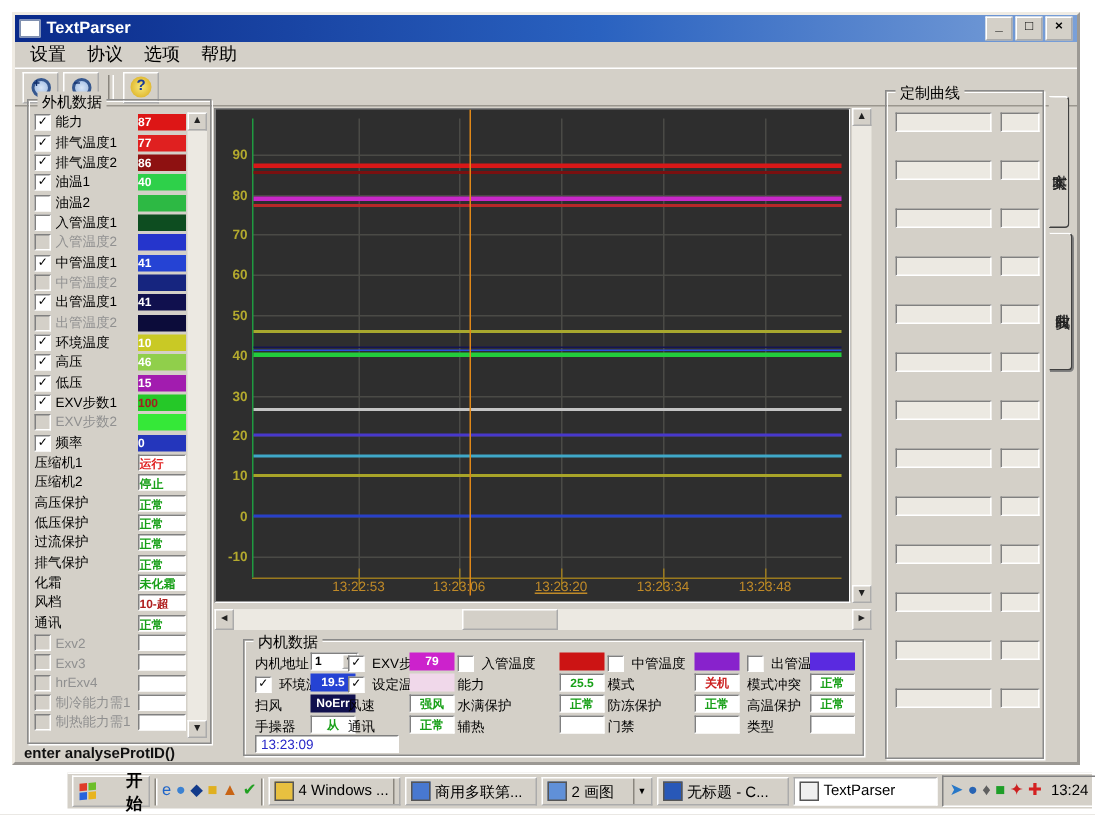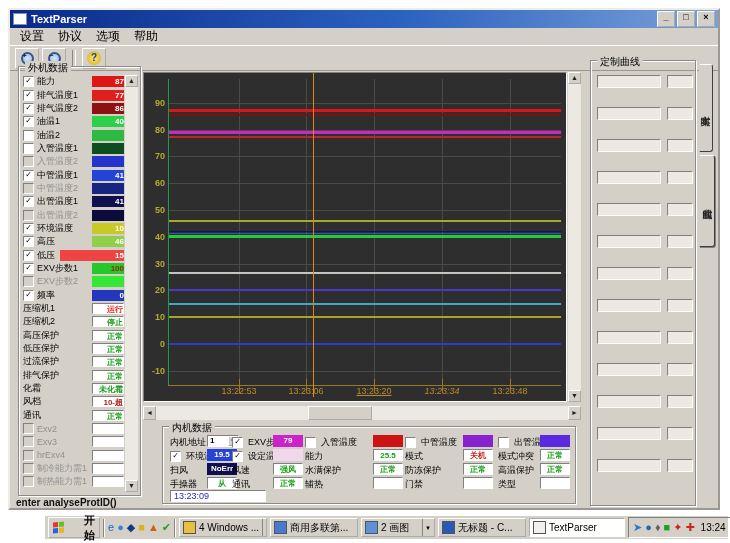--- a/index.html
+++ b/index.html
@@ -23,21 +23,21 @@
   .groupbox{position:absolute;border:1px solid #8a8a8a;box-shadow:inset 1px 1px 0 #fff,1px 1px 0 #fff;box-sizing:border-box}
   .legend{position:absolute;top:-6px;left:6px;background:#d4d0c8;padding:0 3px;font-size:10px;white-space:nowrap}
   
   .outdoor{left:8px;top:56px;width:123px;height:430px}
   .out-rows{position:absolute;left:4px;top:8px;right:16px;bottom:2px}
   .out-row{height:13.35px;display:flex;align-items:center}
   .cb{width:9px;height:9px;background:#fff;border:1px solid;border-color:#808080 #fff #fff #808080;font-size:8px;line-height:8px;text-align:center;color:#000;margin-right:3px;flex:none;box-sizing:content-box}
   .cbdis{background:#d4d0c8;color:#8a8a8a}
   .out-label{font-size:9px;white-space:nowrap;overflow:hidden}
   .dis{color:#909090}
-  .badge{margin-left:auto;width:32px;height:11px;font-size:8px;font-weight:bold;text-align:right;line-height:11px;flex:none;overflow:hidden}
+  .badge{margin-left:auto;width:32px;height:11px;font-size:8px;font-weight:bold;text-align:left;line-height:11px;flex:none;overflow:hidden}
   .fieldb{background:#fff;border:1px solid;border-color:#808080 #fff #fff #808080;box-sizing:border-box}
   .vsb{position:absolute;width:13px;display:flex;flex-direction:column;background:#ece9e2}
   .out-sb{right:2px;top:8px;bottom:3px}
   .sb-btn{height:12px;background:#d4d0c8;border:1px outset #fff;font-size:7px;text-align:center;line-height:10px;color:#222;flex:none;box-sizing:border-box}
   .sb-track{flex:1}
   
   .chart-plot{position:absolute;left:133px;top:62px;width:424px;height:330px;background:#2e2e2e;border:1px solid;border-color:#808080 #fff #fff #808080;box-sizing:border-box;overflow:hidden}
   .hgrid{position:absolute;left:24px;right:5px;height:1px;background:#4a4a46}
   .vgrid{position:absolute;top:6px;height:306px;width:1px;background:#4a4a46}
   .ylab{position:absolute;left:1px;width:20px;text-align:right;font-size:9px;font-weight:bold;color:#b4aa2e}
@@ -188,21 +188,21 @@
             <div class="badge" style="background: rgb(201, 201, 37); color: rgb(255, 255, 255);">10</div>
           </div>
           <div class="out-row">
             <div class="cb">✓</div>
             <div class="out-label">高压</div>
             <div class="badge" style="background: rgb(144, 207, 75); color: rgb(255, 255, 255);">46</div>
           </div>
           <div class="out-row">
             <div class="cb">✓</div>
             <div class="out-label">低压</div>
-            <div class="badge" style="background: #ef4444; color: rgb(255, 255, 255); padding-left: 32px;">15</div>
+            <div class="badge" style="background: #a21caf; color: rgb(255, 255, 255);">15</div>
           </div>
           <div class="out-row">
             <div class="cb">✓</div>
             <div class="out-label">EXV步数1</div>
             <div class="badge" style="background: rgb(37, 200, 40); color: rgb(160, 32, 32);">100</div>
           </div>
           <div class="out-row">
             <div class="cb cbdis"></div>
             <div class="out-label dis">EXV步数2</div>
             <div class="badge" style="background: rgb(53, 232, 56); color: rgb(255, 255, 255);"></div>
@@ -308,21 +308,21 @@
         <div class="xtick" style="left: 95px;"></div>
         <div class="xlab" style="left: 71px;">13:22:53</div>
         <div class="vgrid" style="left: 162px;"></div>
         <div class="xtick" style="left: 162px;"></div>
         <div class="xlab" style="left: 138px;">13:23:06</div>
         <div class="vgrid" style="left: 230px;"></div>
         <div class="xtick" style="left: 230px;"></div>
         <div class="xlab" style="left: 206px; text-decoration: underline;">13:23:20</div>
         <div class="vgrid" style="left: 298px;"></div>
         <div class="xtick" style="left: 298px;"></div>
-        <div class="xlab" style="left: 274px; font-style: italic;">13:23:34</div>
+        <div class="xlab" style="left: 274px;">13:23:34</div>
         <div class="vgrid" style="left: 366px;"></div>
         <div class="xtick" style="left: 366px;"></div>
         <div class="xlab" style="left: 342px;">13:23:48</div>
         <div class="xaxis"></div>
         <div class="startline"></div>
         <div class="sline" title="能力" style="top: 36.34px; height: 3px; background: rgb(216, 24, 24);"></div>
         <div class="sline" title="排气温度2" style="top: 40.86px; height: 2px; background: rgb(122, 16, 16);"></div>
         <div class="sline" title="内机EXV步数" style="top: 57.78px; height: 3px; background: rgb(200, 40, 200);"></div>
         <div class="sline" title="排气温度1" style="top: 63.104px; height: 2px; background: rgb(184, 40, 40);"></div>
         <div class="sline" title="高压" style="top: 146.72px; height: 2px; background: rgb(168, 168, 46);"></div>

